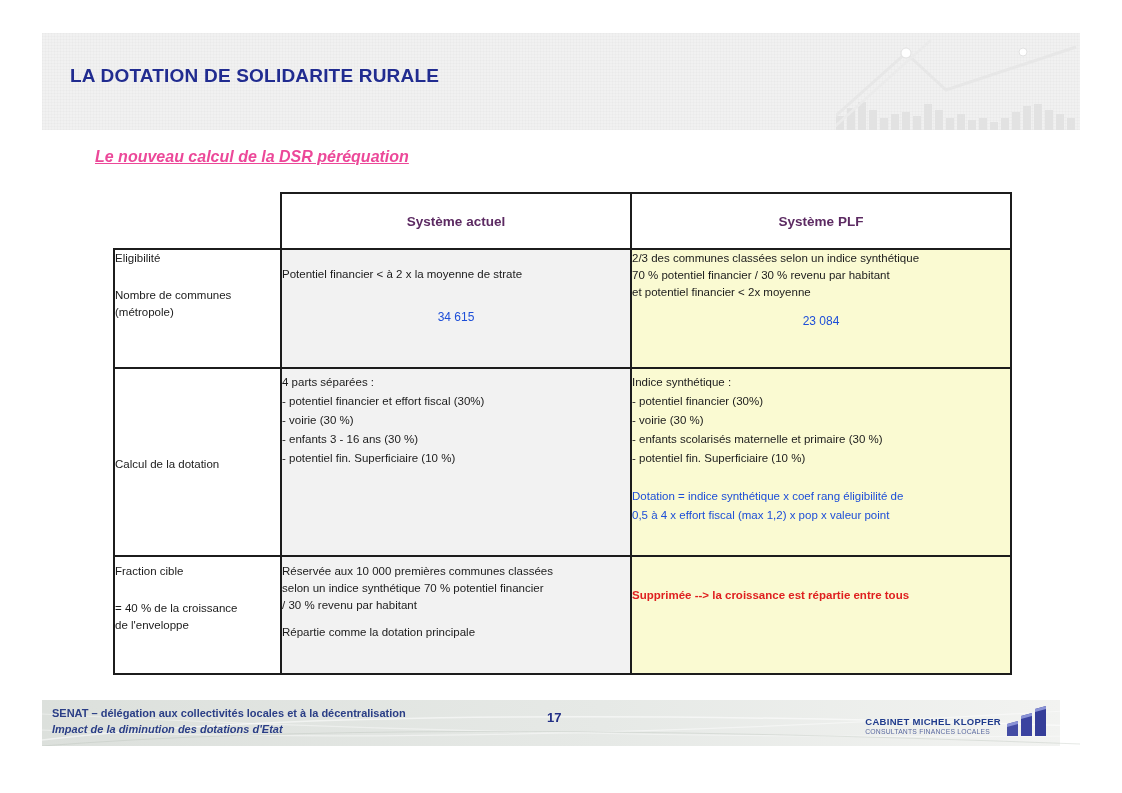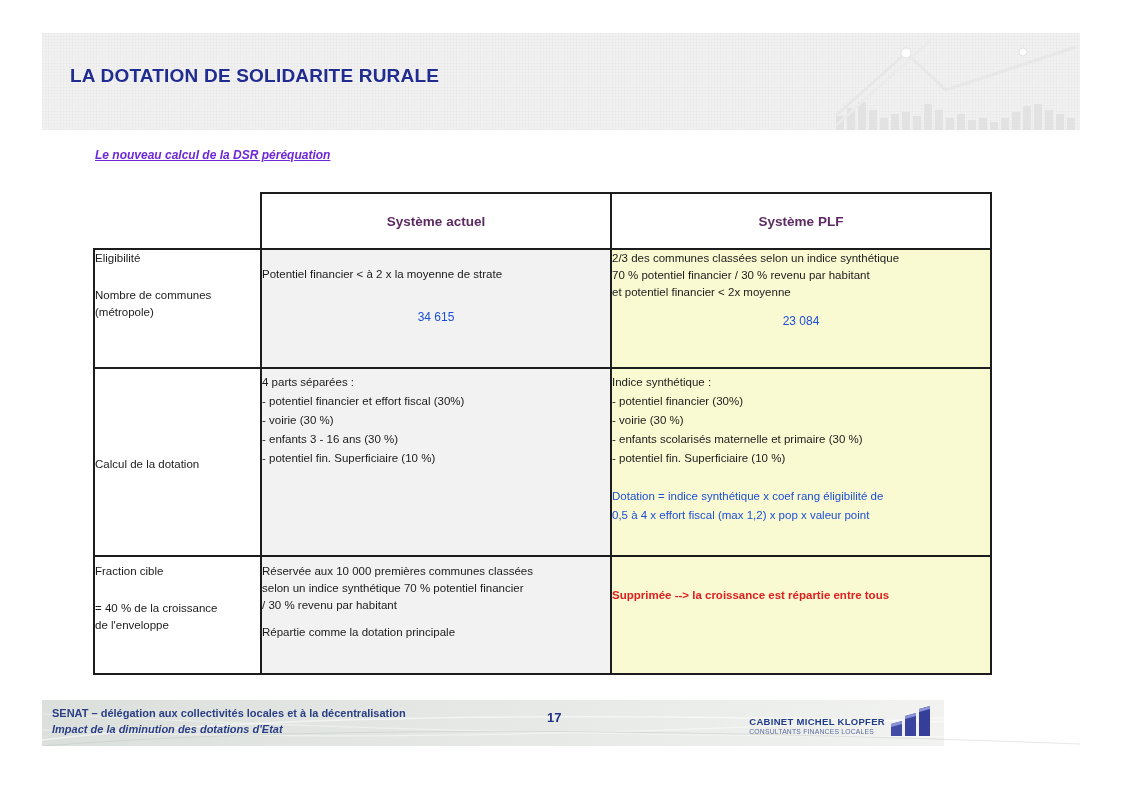--- a/index.html
+++ b/index.html
@@ -9,25 +9,25 @@
   
   .header-band{position:absolute;left:42px;top:33px;width:1038px;height:97px;
     background-color:#f1f1f1;
     background-image:repeating-linear-gradient(0deg,rgba(0,0,0,0.015) 0 1px,transparent 1px 3px),
                      repeating-linear-gradient(90deg,rgba(0,0,0,0.015) 0 1px,transparent 1px 3px);}
   .title{position:absolute;left:28px;top:32px;margin:0;font-size:19px;font-weight:bold;
          color:#212C90;letter-spacing:.2px;}
   .deco{position:absolute;right:2px;bottom:0;}
 
   
-  .subtitle{position:absolute;left:95px;top:148px;font-size:12px;font-weight:bold;
-            font-style:italic;text-decoration:underline;color:#6d28d9;}
-
-  
-  .cmp{position:absolute;left:93px;top:192px;border-collapse:collapse;table-layout:fixed;width:897px;}
+  .subtitle{position:absolute;left:95px;top:148px;font-size:16px;font-weight:bold;
+            font-style:italic;text-decoration:underline;color:#ec4899;}
+
+  
+  .cmp{position:absolute;left:113px;top:192px;border-collapse:collapse;table-layout:fixed;width:897px;}
   .cmp th,.cmp td{border:2px solid #1c1c1c;vertical-align:top;padding:0;}
   .cmp th{height:54px;background:#ffffff;vertical-align:middle;text-align:center;
           font-size:13.5px;font-weight:bold;color:#5C2A62;}
   .corner{border:none !important;background:transparent;}
   .cell{padding:4px 8px 4px 8px;font-size:11.5px;line-height:17px;color:#1b1b1b;}
   .gray{background:#F2F2F2;}
   .yellow{background:#FAFAD2;}
   .pre{white-space:pre-line;}
   .green{color:#1d4ed8;}
   .red{color:#DF1F1F;font-weight:bold;}
@@ -42,21 +42,21 @@
   .v1{margin-top:26px;}
   .v2{margin-top:12px;}
   .r2 .cell{line-height:19px;padding-top:4px;}
   .formula{margin-top:19px;}
   .r3 .label-cell{padding-top:22px;}
   .r3 .cell{padding-top:6px;}
   .para2{margin-top:10px;}
   .alert-line{margin-top:24px;}
 
   
-  .footer-band{position:absolute;left:42px;top:700px;width:902px;height:46px;
+  .footer-band{position:absolute;left:42px;top:700px;width:1018px;height:46px;
     background:linear-gradient(90deg,#DCE0DC 0%,#E6E9E6 55%,#F2F3F1 100%);}
   .footer-curves{position:absolute;left:0;top:0;}
   .footer-left{position:absolute;left:10px;top:5px;font-size:11px;color:#2A3E86;line-height:16px;}
   .org-line{font-weight:bold;}
   .doc-line{font-weight:bold;font-style:italic;}
   .page-num{position:absolute;left:505px;top:10px;font-size:13px;font-weight:bold;color:#222F86;}
   .logo{position:absolute;right:12px;top:4px;display:flex;align-items:flex-end;gap:5px;}
   .logo-name{font-size:9.5px;font-weight:bold;color:#1F3B8C;letter-spacing:.3px;line-height:11px;}
   .logo-tagline{font-size:6.8px;color:#5A69A0;letter-spacing:.2px;line-height:9px;}
 </style>

